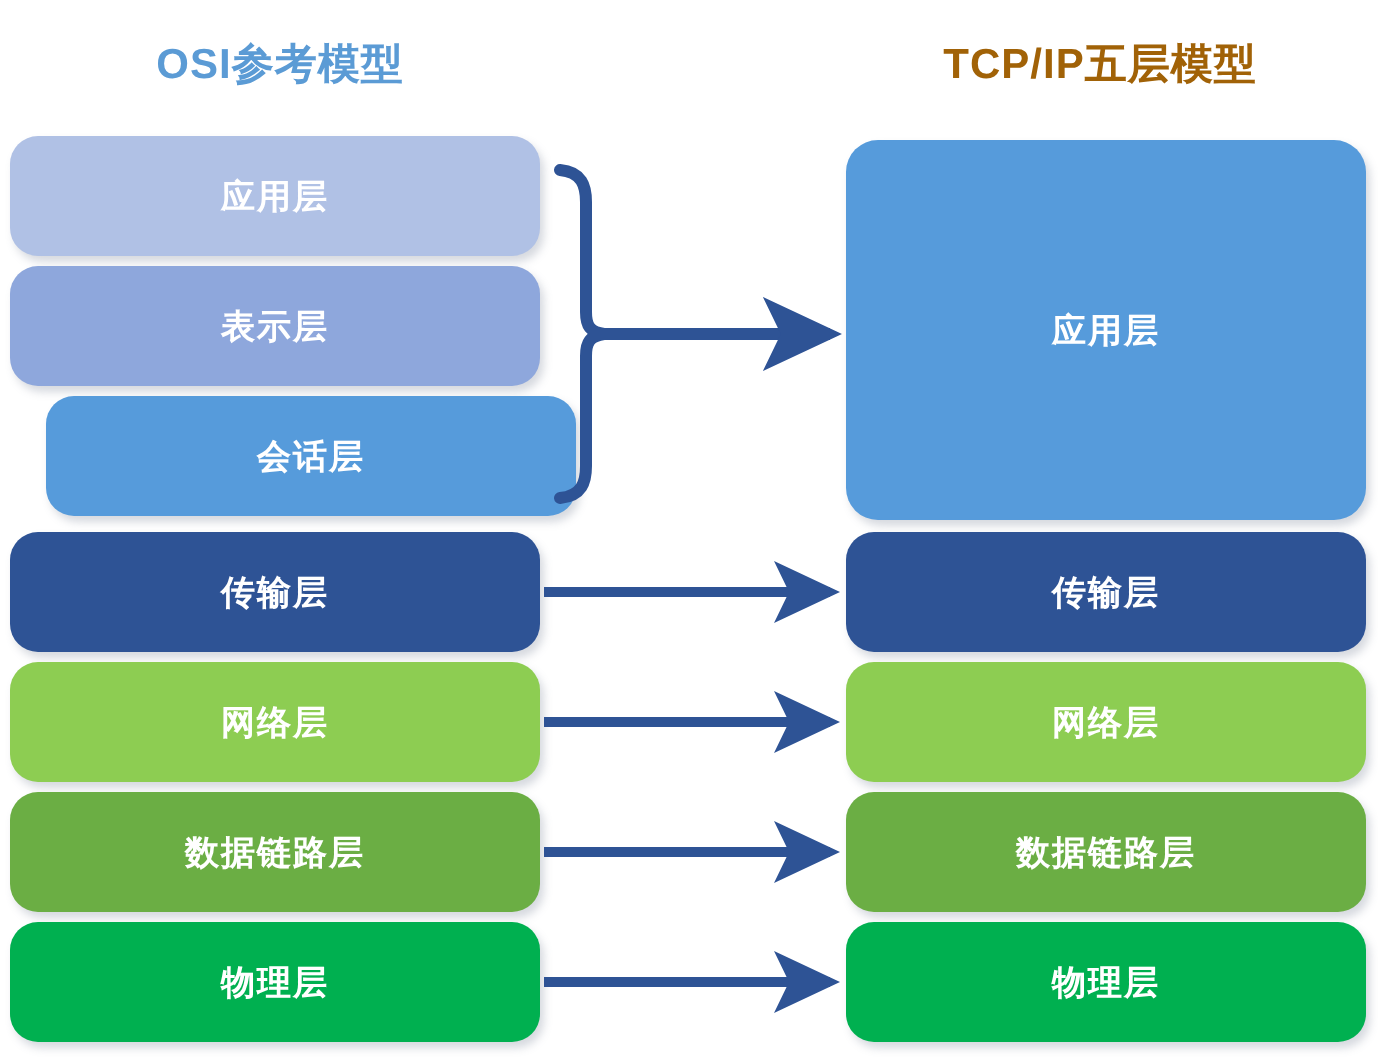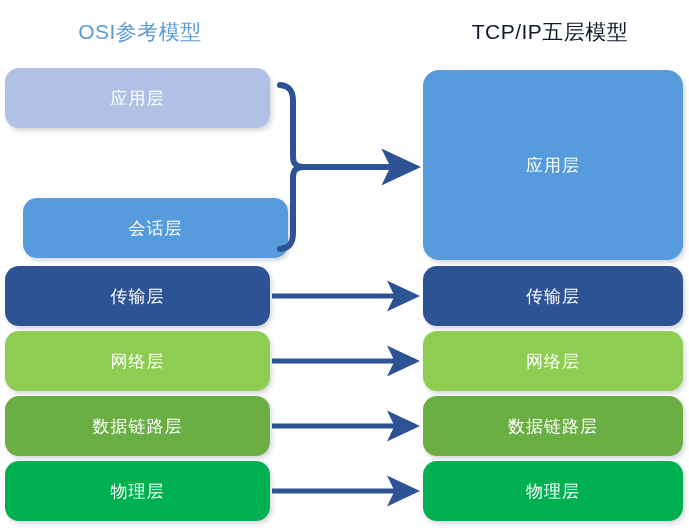--- a/index.html
+++ b/index.html
@@ -8,20 +8,21 @@
     height: 531px;
     background: #ffffff;
     font-family: "Liberation Sans", "DejaVu Sans", sans-serif;
     overflow: hidden;
   }
   #diagram {
     position: relative;
     width: 561px;
     height: 531px;
     background: #ffffff;
+    font-weight: bold;
   }
 
   
   .col-title {
     position: absolute;
     font-size: 21px;
     color: #5B9BD5;
     letter-spacing: 0.5px;
     white-space: nowrap;
     text-align: center;
@@ -59,26 +60,29 @@
     pointer-events: none;
   }
 </style>
 </head>
 <body>
 
 <div id="diagram" style="background: rgb(255, 255, 255);">
 
   <div class="col-title" id="title-osi" style="color: rgb(91, 155, 213);">OSI参考模型</div>
 
-  <div class="col-title" id="title-tcpip" style="color: #0f172a;">TCP/IP五层模型</div>
+  <div class="col-title" id="title-tcpip" style="color: #a16207;">TCP/IP五层模型</div>
 
   <div class="layer-box col-left row-h" style="top: 68px; background: rgb(176, 193, 229);">
     <span>应用层</span>
   </div>
 
+  <div class="layer-box col-left row-h" style="top: 133px; background: rgb(142, 167, 220);">
+    <span>表示层</span>
+  </div>
 
   <div class="layer-box col-left row-h" style="top: 198px; background: rgb(86, 155, 219); margin-left: 18px;">
     <span>会话层</span>
   </div>
 
   <div class="layer-box col-left row-h" style="top: 266px; background: rgb(46, 83, 149);">
     <span>传输层</span>
   </div>
 
   <div class="layer-box col-left row-h" style="top: 331px; background: rgb(141, 205, 82);">

